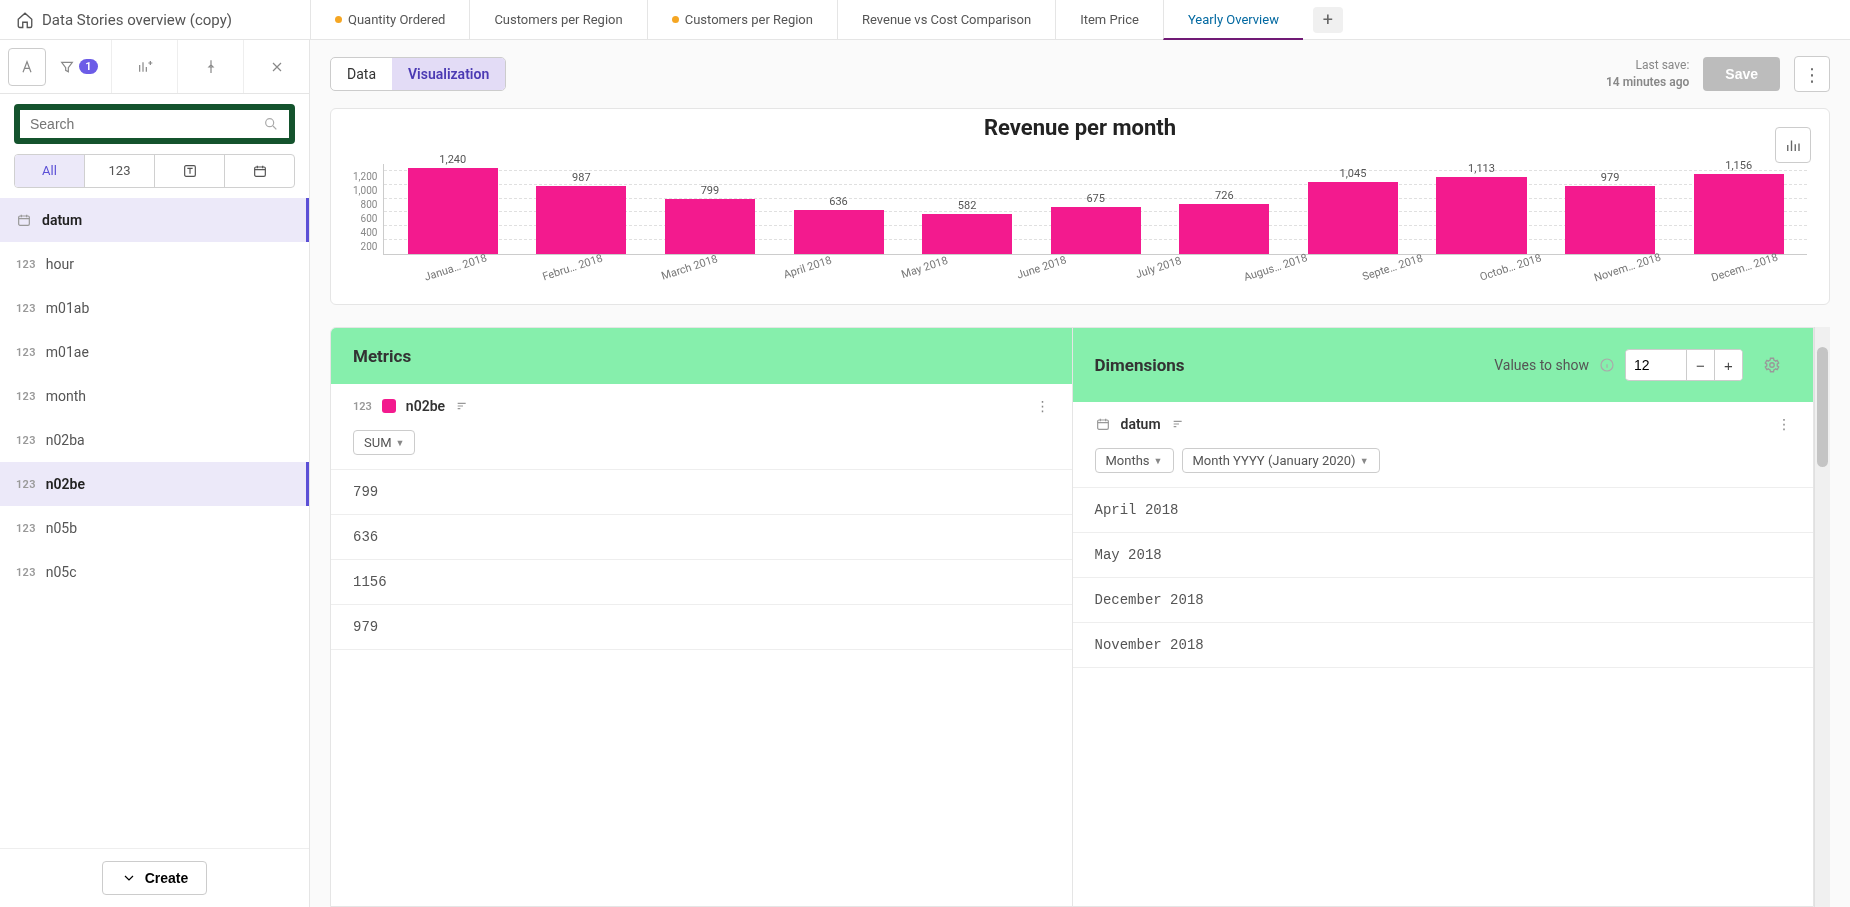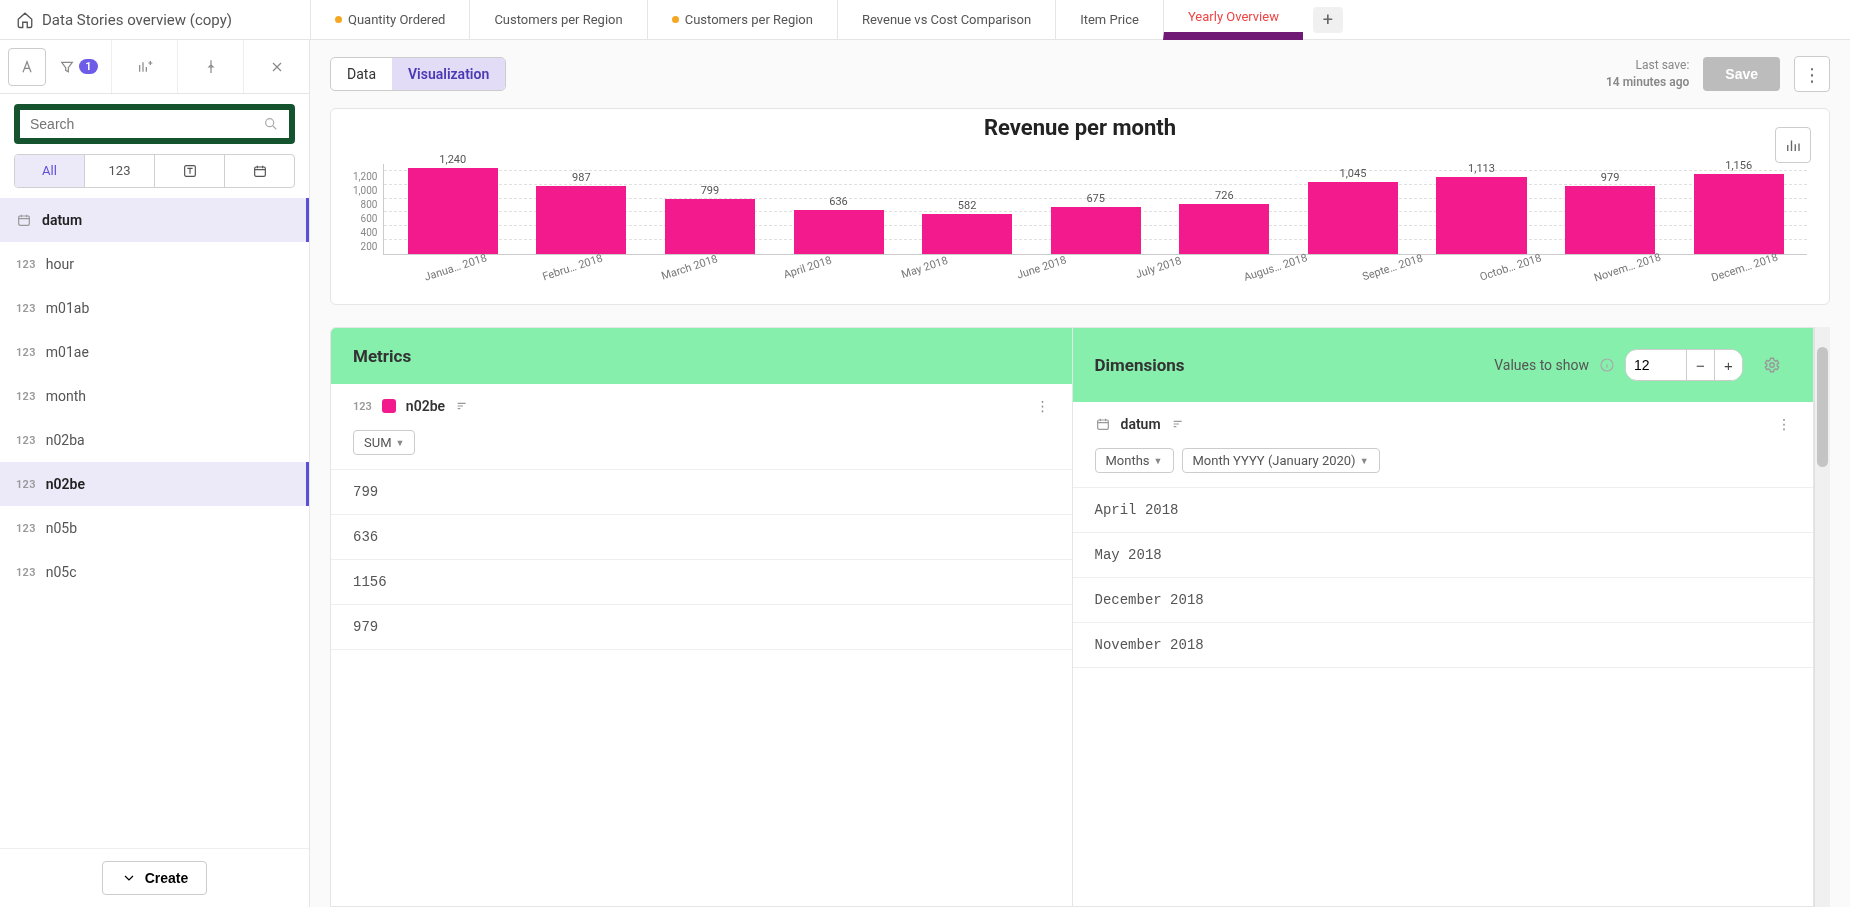--- a/index.html
+++ b/index.html
@@ -4,21 +4,21 @@
 <style>
 * { box-sizing: border-box; margin: 0; padding: 0; }
 body { font-family: -apple-system, BlinkMacSystemFont, "Segoe UI", Roboto, sans-serif; font-size: 14px; color: #333; background: #fff; overflow: hidden; }
 .app { display: flex; flex-direction: column; height: 907px; width: 1850px; }
 
 
 .header { display: flex; align-items: center; border-bottom: 1px solid #e5e5e5; height: 40px; }
 .header-title { display: flex; align-items: center; gap: 8px; padding: 0 16px; font-size: 15px; color: #555; font-weight: 400; min-width: 310px; }
 .tabs { display: flex; height: 100%; }
 .tab { display: flex; align-items: center; gap: 6px; padding: 0 24px; border-left: 1px solid #e5e5e5; font-size: 13px; color: #555; cursor: pointer; position: relative; }
-.tab.active { background: #fff; color: #ef4444; border-bottom: 8px solid #701a75; margin-bottom: -1px; }
+.tab.active { background: #fff; color: #0369a1; border-bottom: 2px solid #701a75; margin-bottom: -1px; }
 .tab-dot { width: 7px; height: 7px; border-radius: 50%; background: #f5a623; }
 .tab-add { display: flex; align-items: center; justify-content: center; width: 30px; height: 26px; margin-left: 10px; border-radius: 4px; background: #f0f0f0; color: #666; font-size: 18px; cursor: pointer; align-self: center; }
 
 
 .body { display: flex; flex: 1; min-height: 0; }
 
 
 .sidebar { width: 310px; border-right: 1px solid #e5e5e5; display: flex; flex-direction: column; }
 .sb-toolbar { display: flex; border-bottom: 1px solid #e5e5e5; height: 54px; }
 .sb-tool { flex: 1; display: flex; align-items: center; justify-content: center; gap: 4px; color: #888; cursor: pointer; border-right: 1px solid #eee; }
@@ -66,21 +66,21 @@
 .x-label { flex: 1; text-align: center; font-size: 11px; color: #777; transform: rotate(-18deg); transform-origin: center; white-space: nowrap; }
 .gridline { position: absolute; left: 0; right: 0; border-top: 1px dashed #e0e0e0; }
 
 
 .config { display: flex; margin: 22px 20px 0 20px; flex: 1; min-height: 0; gap: 0; }
 .config-scroll-outer { display: flex; flex: 1; overflow: hidden; border: 1px solid #e5e5e5; border-radius: 6px 0 0 0; background: #fff; }
 .config-col { flex: 1; display: flex; flex-direction: column; min-width: 0; }
 .config-col + .config-col { border-left: 1px solid #e5e5e5; }
 .config-head { background: #86efac; padding: 18px 22px; font-size: 17px; font-weight: 700; color: #333; display: flex; align-items: center; gap: 10px; }
 .config-head .right { margin-left: auto; display: flex; align-items: center; gap: 10px; font-size: 14px; font-weight: 400; color: #555; }
-.stepper { display: flex; align-items: center; border: 1px solid #ccc; border-radius: 12px; background: #fff; overflow: hidden; }
+.stepper { display: flex; align-items: center; border: 1px solid #ccc; border-radius: 4px; background: #fff; overflow: hidden; }
 .stepper input { border: none; width: 60px; padding: 6px 8px; font-size: 14px; outline: none; }
 .stepper button { width: 28px; height: 30px; border: none; border-left: 1px solid #ccc; background: #fff; cursor: pointer; font-size: 15px; color: #444; }
 .gear { color: #999; cursor: pointer; padding: 10px; }
 .config-row1 { padding: 14px 22px; display: flex; align-items: center; gap: 10px; border-bottom: 1px solid #eee; flex-wrap: wrap; }
 .config-row1 .type { font-size: 11px; color: #999; font-weight: 600; }
 .color-swatch { width: 14px; height: 14px; border-radius: 3px; background: #f31a8e; }
 .metric-name { font-weight: 600; color: #333; }
 .sort-icon { width: 14px; opacity: .5; }
 .config-row1 .more { margin-left: auto; color: #888; cursor: pointer; }
 .pill { border: 1px solid #ccc; border-radius: 4px; padding: 4px 10px; font-size: 13px; color: #555; display: inline-flex; align-items: center; gap: 4px; margin-top: 6px; background: #fff; cursor: pointer; }

